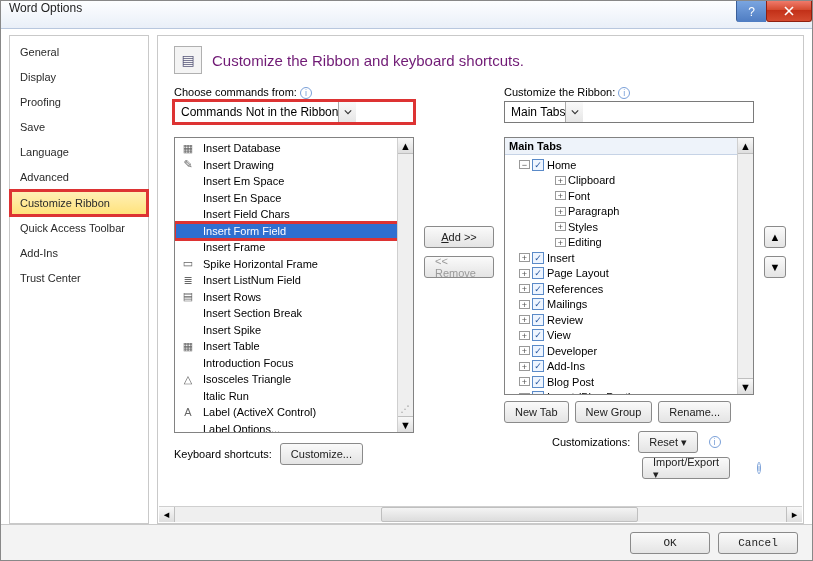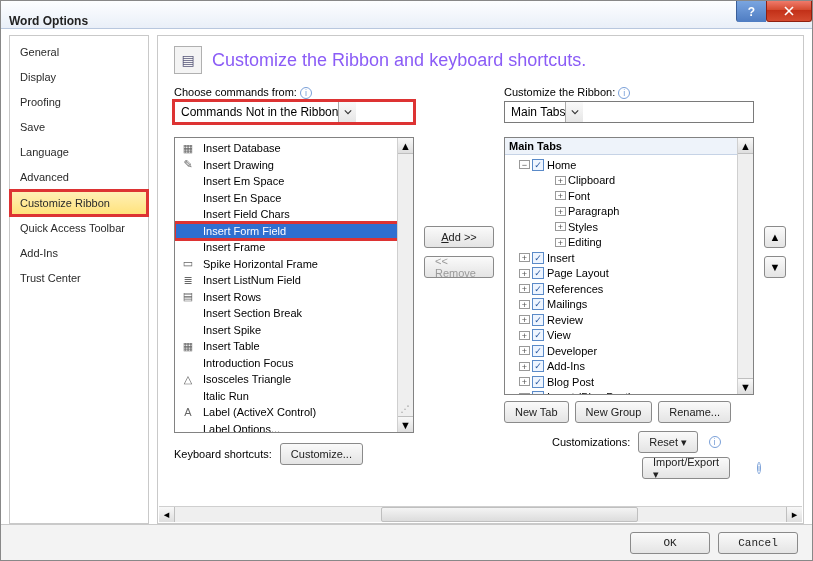--- a/index.html
+++ b/index.html
@@ -10,24 +10,23 @@
     background: #fff;
     width: 813px; height: 561px;
     overflow: hidden;
     border: 1px solid #888;
   }
   
   .titlebar {
     height: 28px;
     background: linear-gradient(#fdfeff, #e9eff8);
     border-bottom: 1px solid #b8c7de;
-    display: flex; align-items: flex-end;
+    display: flex; align-items: flex-start;
     padding-left: 8px;
     position: relative;
-    font-weight: bold;
   }
   .titlebar .title { font-size: 12px; color: #222; }
   .titlebar .tb-right { position: absolute; right: 0; top: 0; display: flex; height: 21px; }
   .tb-btn {
     width: 30px; height: 21px;
     display: flex; align-items: center; justify-content: center;
     font-size: 12px; color: #fff;
     background: linear-gradient(#7aa5e0,#4e7cc2);
     border-left: 1px solid #3a5f99;
   }
@@ -70,21 +69,21 @@
     padding: 10px 12px 0 16px;
     overflow: hidden;
   }
   .header-row { display: flex; align-items: center; gap: 10px; margin-bottom: 12px; }
   .header-icon {
     width: 28px; height: 28px;
     border: 1px solid #b0b0b0; background:#f4f4f4;
     display:flex;align-items:center;justify-content:center;
     font-size:14px;color:#557;
   }
-  .header-text { font-size: 18px; color: #8b5cf6; }
+  .header-text { font-size: 15px; color: #701a75; }
   .cols { display: flex; gap: 6px; }
   .col { display:flex; flex-direction:column; }
   .col.left { width: 240px; }
   .col.mid { width: 78px; align-items:center; justify-content:flex-start; padding-top:140px; gap:8px;}
   .col.right { width: 250px; }
   .col.far { width: 30px; padding-top:140px; display:flex;flex-direction:column;gap:8px;align-items:center;}
   .lbl { font-size:11px; margin-bottom:2px; }
   .info-i {
     display:inline-block; width:12px;height:12px;
     border:1px solid #7aa0d8; border-radius:50%;

